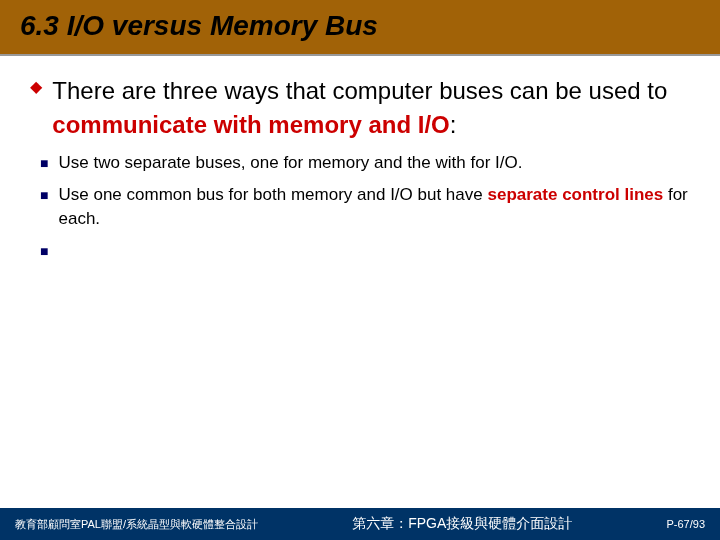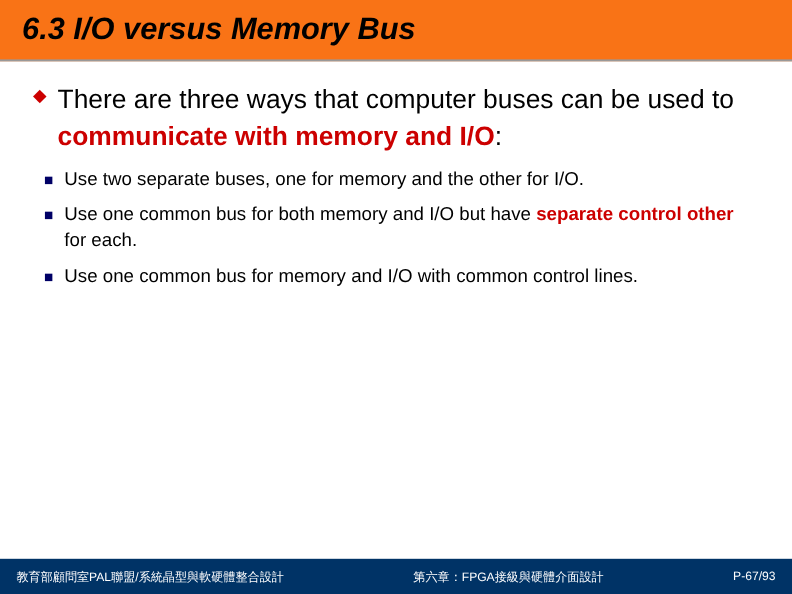--- a/index.html
+++ b/index.html
@@ -11,21 +11,21 @@
     body {
       width: 720px;
       height: 540px;
       background: #ffffff;
       font-family: Arial, sans-serif;
       overflow: hidden;
       position: relative;
     }
 
     .header {
-      background: #f97316;
+      background: #a16207;
       padding: 10px 20px 12px 20px;
       border-bottom: 2px solid #999;
     }
 
     .header h1 {
       font-size: 28px;
       font-weight: bold;
       color: #000;
       font-style: italic;
     }
@@ -99,21 +99,21 @@
       height: 32px;
       text-align: right;
     }
 
     .footer-left {
       font-size: 11px;
       color: #ffffff;
     }
 
     .footer-center {
-      font-size: 11px;
+      font-size: 14px;
       color: #ffffff;
     }
 
     .footer-right {
       font-size: 11px;
       color: #ffffff;
     }
   </style>
 </head>
 <body>
@@ -129,36 +129,33 @@
     <span class="bullet-text">
       <span>There are three ways that computer buses can be used to </span><span class="highlight-red">communicate with memory and I/O</span><span>:</span>
     </span>
   </div>
 
   <div class="sub-bullets">
 
     <div class="sub-bullet-item">
       <span class="square-icon">■</span>
       <span class="sub-bullet-text">
-        Use two separate buses, one for memory and the other for I/O.
+        Use two separate buses, one for memory and the with for I/O.
       </span>
     </div>
 
     <div class="sub-bullet-item">
       <span class="square-icon">■</span>
       <span class="sub-bullet-text">
-        Use one common bus for both memory and I/O but have <span class="highlight-red">separate control other</span> for each.
+        Use one common bus for both memory and I/O but have <span class="highlight-red">separate control lines</span> for each.
       </span>
     </div>
 
     <div class="sub-bullet-item">
       <span class="square-icon">■</span>
-      <span class="sub-bullet-text">
-        Use one common bus for memory and I/O with common control lines.
-      </span>
     </div>
 
   </div>
 </div>
 
 <div class="footer">
   <span class="footer-left">教育部顧問室PAL聯盟/系統晶型與軟硬體整合設計</span>
   <span class="footer-center">第六章：FPGA接級與硬體介面設計</span>
   <span class="footer-right">P-67/93</span>
 </div>

